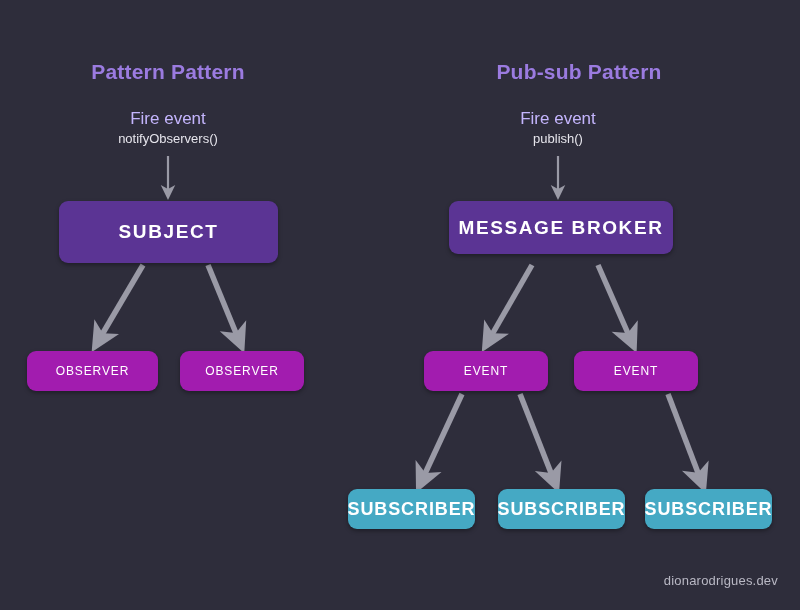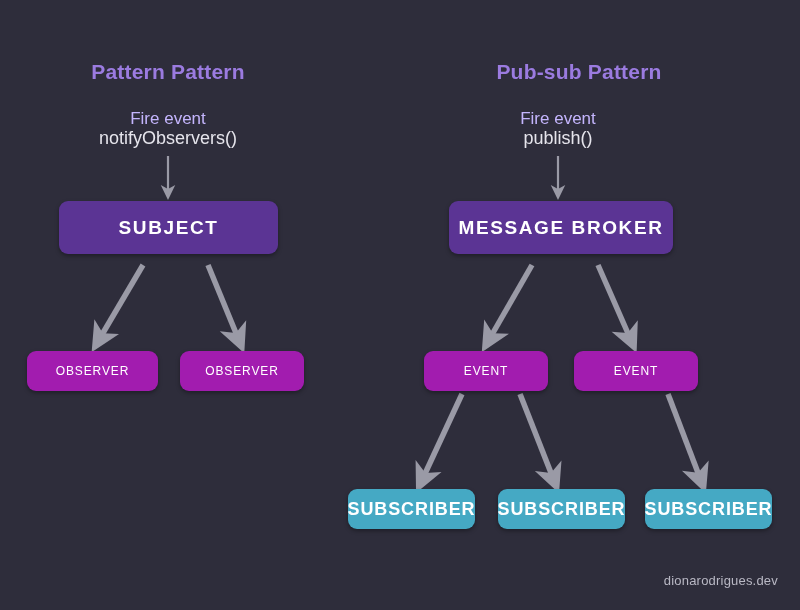--- a/index.html
+++ b/index.html
@@ -43,21 +43,21 @@
     white-space: nowrap;
   }
   .fire-label .fire-main {
     display: block;
     font-size: 17px;
     color: #c4b5fd;
     line-height: 21px;
   }
   .fire-label .fire-sub {
     display: block;
-    font-size: 18px;
+    font-size: 13px;
     color: #e6e5ec;
     line-height: 19px;
   }
 
   
   .node {
     position: absolute;
     display: flex;
     align-items: center;
     justify-content: center;
@@ -138,21 +138,21 @@
     <line x1="668" y1="394" x2="700" y2="478" stroke="#9a9aa6" stroke-width="5.5" marker-end="url(#ah-thick)"></line>
   </svg>
 
   <div class="pattern-title" style="left:0; top:60px; width:336px;">Pattern Pattern</div>
 
   <div class="fire-label" style="left:0; top:108px; width:336px;">
     <span class="fire-main">Fire event</span>
     <span class="fire-sub">notifyObservers()</span>
   </div>
 
-  <div class="node node-primary" style="left:59px; top:201px; width:219px; height:53px;">SUBJECT</div>
+  <div class="node node-primary" style="left:59px; top:201px; width:219px; height:62px;">SUBJECT</div>
 
   <div class="node node-orange" style="left:27px; top:351px; width:131px; height:40px;">OBSERVER</div>
 
   <div class="node node-orange" style="left:180px; top:351px; width:124px; height:40px;">OBSERVER</div>
 
   <div class="pattern-title" style="left:411px; top:60px; width:336px;">Pub-sub Pattern</div>
 
   <div class="fire-label" style="left:390px; top:108px; width:336px;">
     <span class="fire-main">Fire event</span>
     <span class="fire-sub">publish()</span>

